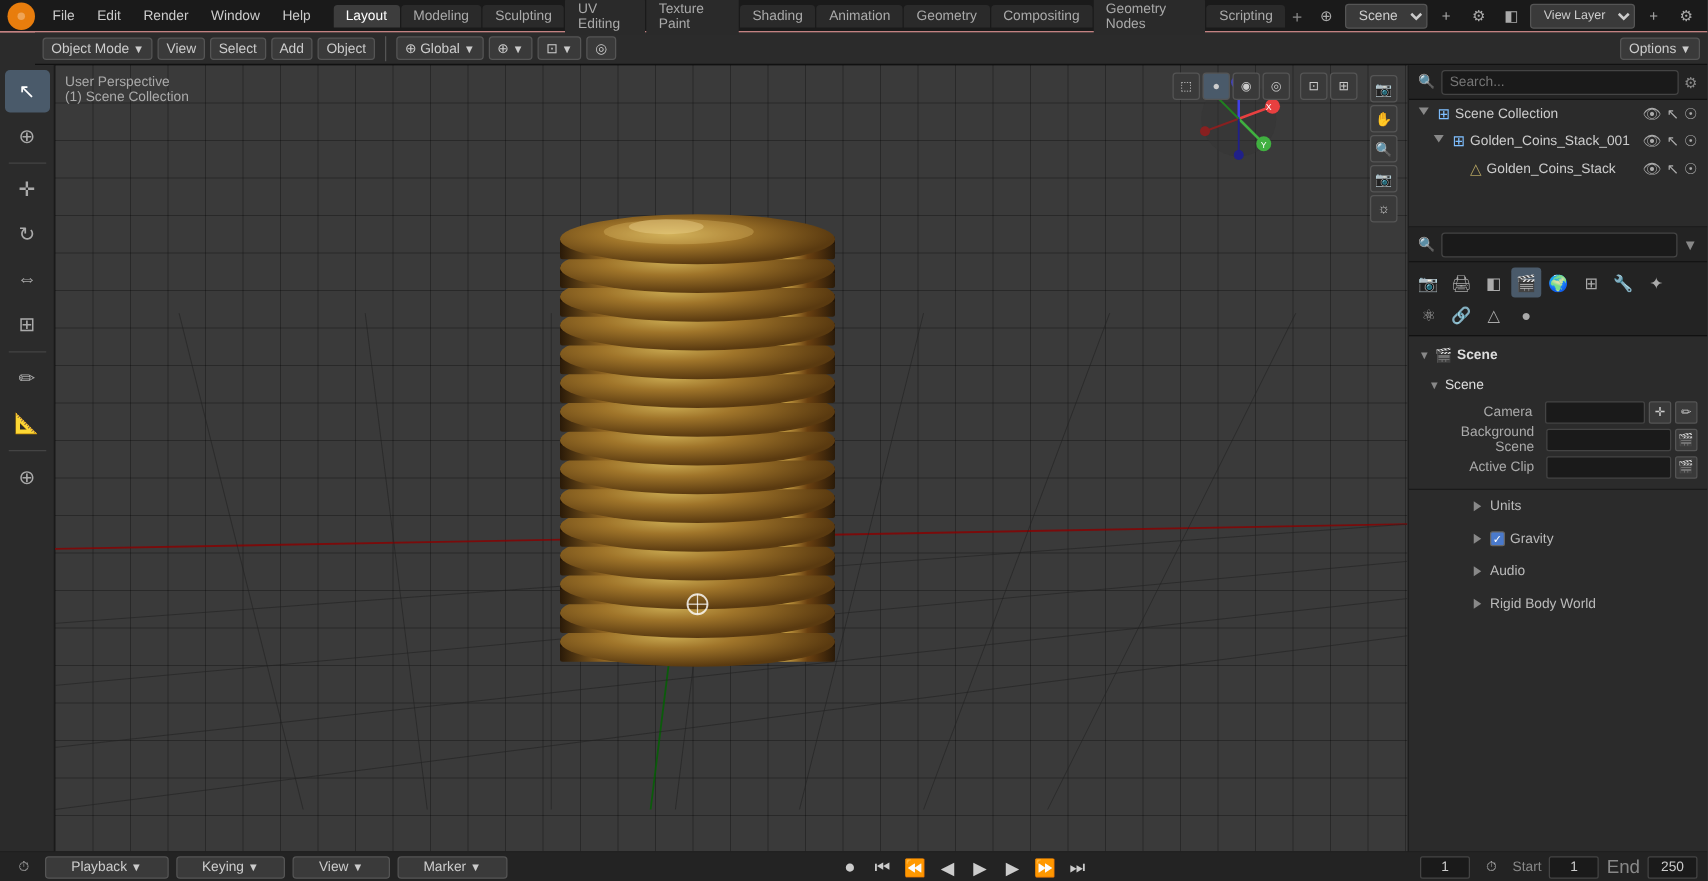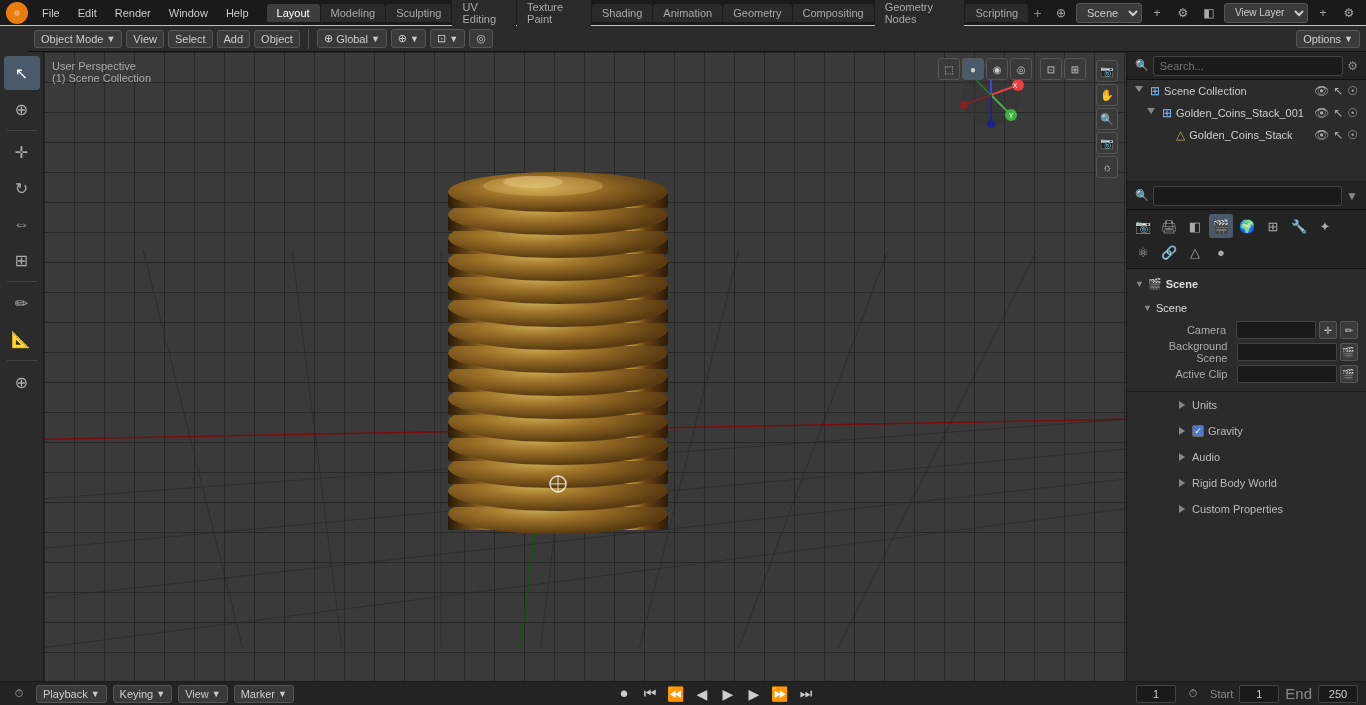--- a/index.html
+++ b/index.html
@@ -457,21 +457,21 @@
     
     .vp-grid {
       position: absolute;
       inset: 0;
       pointer-events: none;
     }
 
     .operator-menu {
       display: flex;
       align-items: center;
-      padding: 2px 6px;
+      padding: 2px 20px;
       background: #3a3a3a;
       border: 1px solid #555;
       border-radius: 3px;
       gap: 3px;
       cursor: pointer;
     }
 
     .playback-btn {
       width: 20px; height: 20px;
       display: flex; align-items: center; justify-content: center;
@@ -889,26 +889,20 @@
         </div>
       </div>
 
       <div class="props-collapsible-section">
         <div class="props-collapsible-header">
           <span class="tri-icon"></span>
           <span>Rigid Body World</span>
         </div>
       </div>
 
-      <div class="props-collapsible-section">
-        <div class="props-collapsible-header">
-          <span class="tri-icon"></span>
-          <span>Custom Properties</span>
-        </div>
-      </div>
     </div>
   </div>
 </div>
 
 <div id="timeline">
   <div id="timeline-header">
     <div class="icon-btn" style="font-size:11px;">⏱</div>
     <div class="operator-menu">
       <span>Playback</span>
       <span style="font-size:9px;">▼</span>

